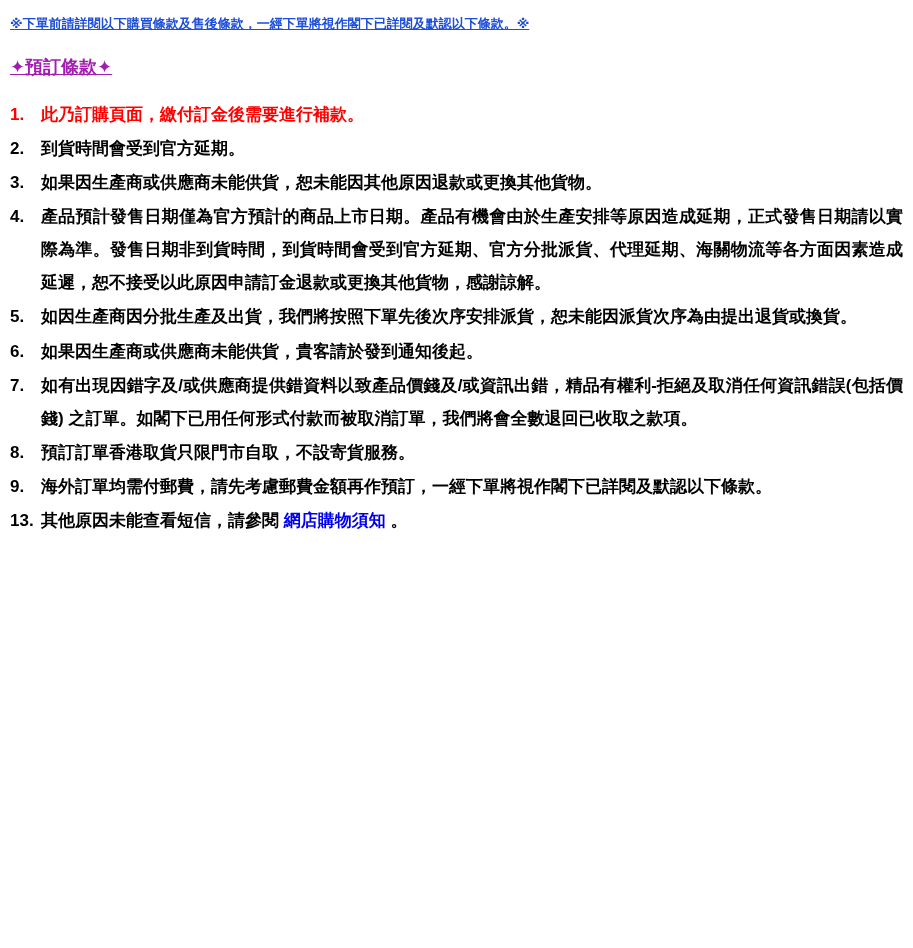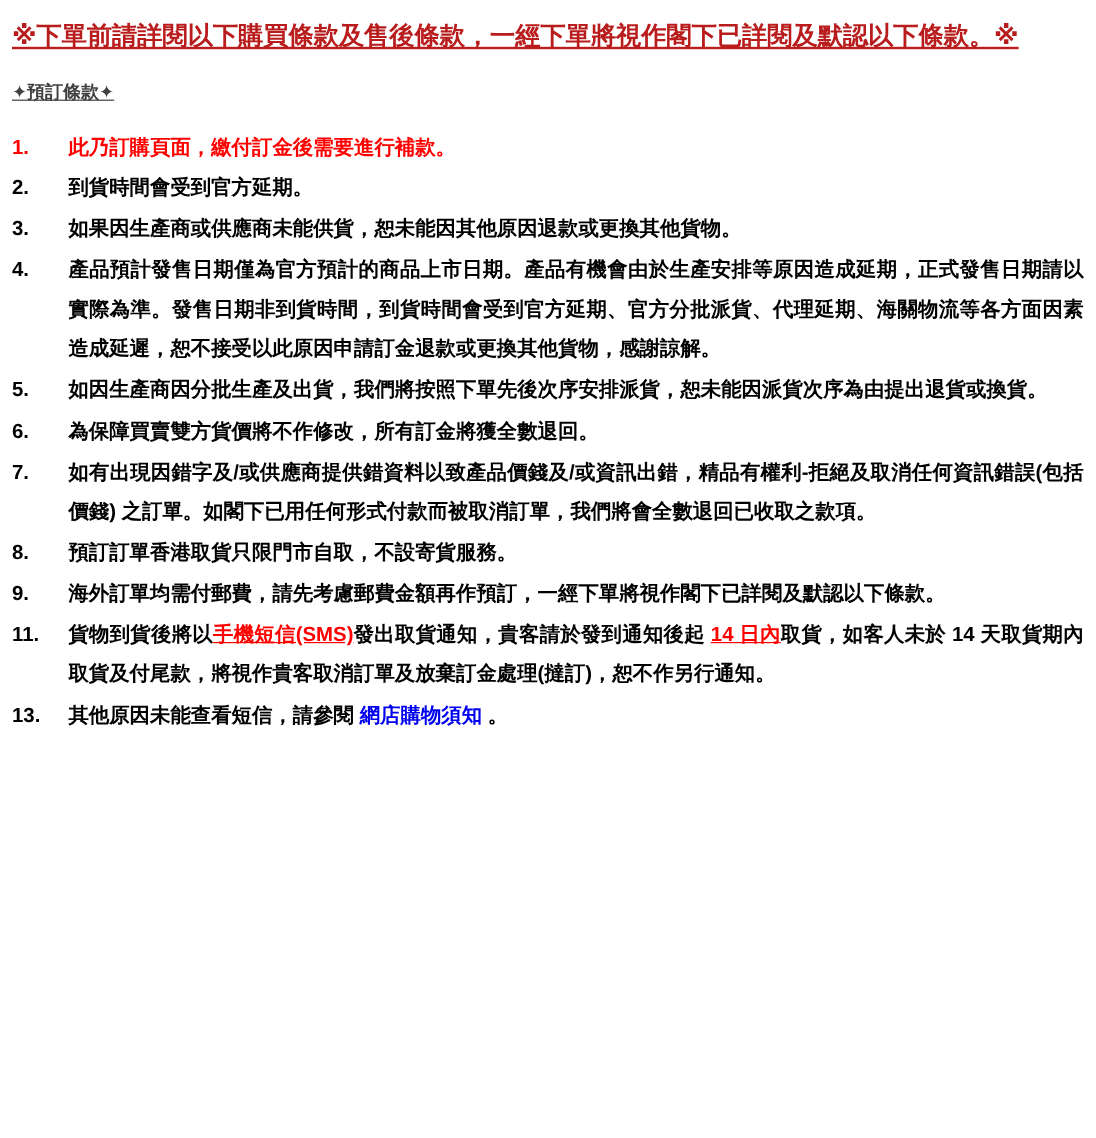--- a/index.html
+++ b/index.html
@@ -12,53 +12,52 @@
     min-height: 948px;
     box-sizing: border-box;
     padding: 14px 10px 10px 10px;
     font-family: "Liberation Sans", "DejaVu Sans", sans-serif;
     font-weight: 700;
     font-size: 17px;
     color: #000000;
     -webkit-font-smoothing: antialiased;
   }
   .doc-title {
-    color: #b91c1c;
+    color: #1d4ed8;
     text-decoration: underline;
     line-height: 1.6;
     margin: 0 0 18px 0;
-    font-size: 21px;
+    font-size: 13px;
   }
   .section-heading {
-    color: #404040;
+    color: #a21caf;
     text-decoration: underline;
     line-height: 1.6;
     margin: 0 0 16px 0;
-    font-size: 15px;
+    font-size: 18px;
   }
   .terms-list {
     margin: 0;
     padding: 0;
   }
   .term-item {
     display: flex;
     align-items: flex-start;
     line-height: 1.95;
     margin: 0 0 1px 0;
   }
   .term-num {
     flex: 0 0 31px;
     color: #000000;
   }
   .term-num.red { color: #ff0000; }
   .term-body {
     flex: 1 1 auto;
     text-align: justify;
     text-justify: inter-ideograph;
-    margin-left: 16px;
   }
   .seg-red { color: #ff0000; }
   .seg-red-u {
     color: #ff0000;
     text-decoration: underline;
   }
   .seg-link {
     color: #0000ee;
     cursor: pointer;
   }
@@ -87,36 +86,32 @@
       <div class="term-item">
         <span class="term-num">4.</span>
         <span class="term-body"><span>產品預計發售日期僅為官方預計的商品上市日期。產品有機會由於生產安排等原因造成延期，正式發售日期請以實際為準。發售日期非到貨時間，到貨時間會受到官方延期、官方分批派貨、代理延期、海關物流等各方面因素造成延遲，恕不接受以此原因申請訂金退款或更換其他貨物，感謝諒解。</span></span>
       </div>
       <div class="term-item">
         <span class="term-num">5.</span>
         <span class="term-body"><span>如因生產商因分批生產及出貨，我們將按照下單先後次序安排派貨，恕未能因派貨次序為由提出退貨或換貨。</span></span>
       </div>
       <div class="term-item">
         <span class="term-num">6.</span>
-        <span class="term-body"><span>為保障買賣雙方貨價將不作修改，所有訂金將獲全數退回。</span></span>
+        <span class="term-body"><span>如果因生產商或供應商未能供貨，貴客請於發到通知後起。</span></span>
       </div>
       <div class="term-item">
         <span class="term-num">7.</span>
         <span class="term-body"><span>如有出現因錯字及/或供應商提供錯資料以致產品價錢及/或資訊出錯，精品有權利-拒絕及取消任何資訊錯誤(包括價錢) 之訂單。如閣下已用任何形式付款而被取消訂單，我們將會全數退回已收取之款項。</span></span>
       </div>
       <div class="term-item">
         <span class="term-num">8.</span>
         <span class="term-body"><span>預訂訂單香港取貨只限門市自取，不設寄貨服務。</span></span>
       </div>
       <div class="term-item">
         <span class="term-num">9.</span>
         <span class="term-body"><span>海外訂單均需付郵費，請先考慮郵費金額再作預訂，一經下單將視作閣下已詳閱及默認以下條款。</span></span>
       </div>
       <div class="term-item">
-        <span class="term-num">11.</span>
-        <span class="term-body"><span>貨物到貨後將以</span><span class="seg-red-u">手機短信(SMS)</span><span>發出取貨通知，貴客請於發到通知後起 </span><span class="seg-red-u">14 日內</span><span>取貨，如客人未於 14 天取貨期內取貨及付尾款，將視作貴客取消訂單及放棄訂金處理(撻訂)，恕不作另行通知。</span></span>
-      </div>
-      <div class="term-item">
         <span class="term-num">13.</span>
         <span class="term-body"><span>其他原因未能查看短信，請參閱 </span><a class="seg-link">網店購物須知</a><span> 。</span></span>
       </div>
     </div>
 </div>
 
 </body></html>

